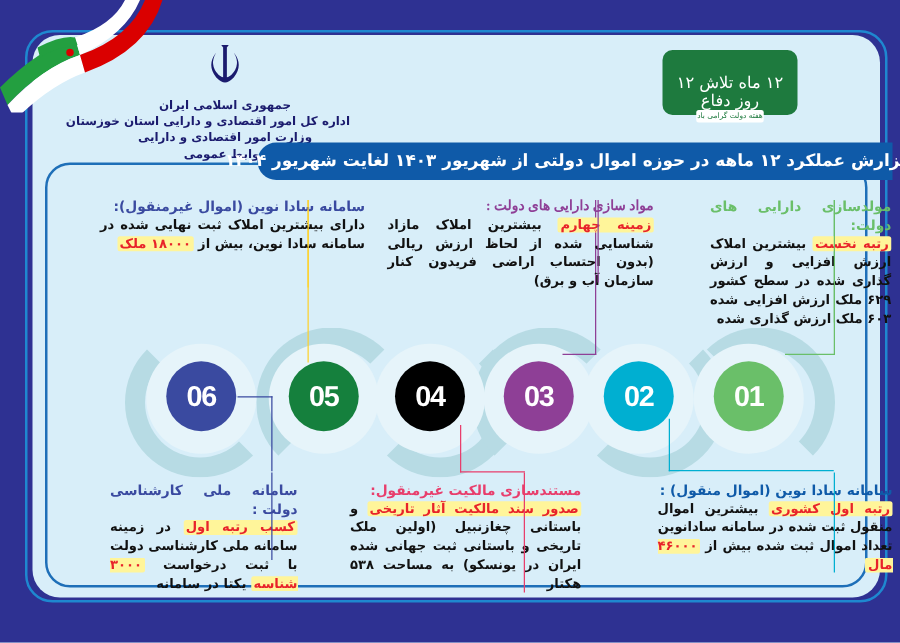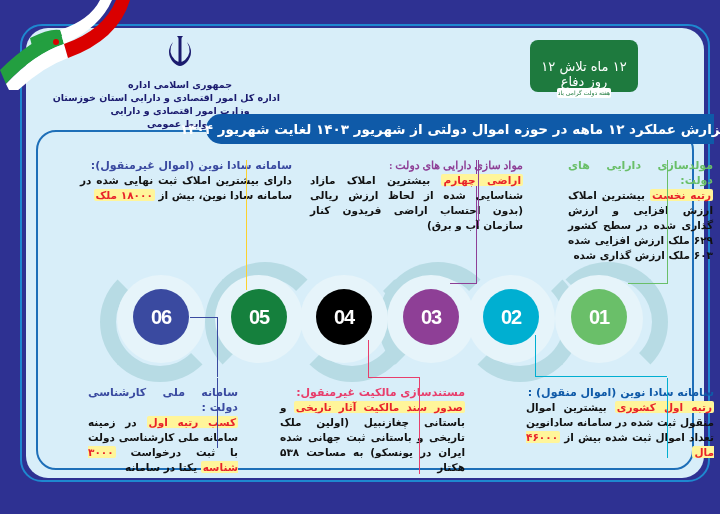--- a/index.html
+++ b/index.html
@@ -65,21 +65,21 @@
   
   .wave {
     position: absolute; border-radius: 50%; border: 16px solid #b7dbe4;
   }
   .ring {
     position: absolute; width: 88px; height: 88px; border-radius: 50%;
     background: #e6f4fa;
   }
   .circle {
     position: absolute; width: 56px; height: 56px; border-radius: 50%;
-    color: #fff; font-size: 20px; font-weight: bold;
+    color: #fff; font-size: 23px; font-weight: bold;
     display: flex; align-items: center; justify-content: center;
     font-family: "Liberation Sans", sans-serif; letter-spacing: -1px;
   }
   .conn { position: absolute; border-style: solid; border-width: 0; }
 </style>
 </head>
 <body>
 
 <div class="outer-frame"></div>
 <div class="inner-panel"></div>
@@ -93,21 +93,21 @@
   <path d="M30 38 Q50 28 60 30 L62 36 Q44 38 32 46 Z" fill="#239f40"></path>
   <circle cx="56" cy="42" r="3" fill="#da0000"></circle>
 </svg>
 
 <div class="org-block">
   <svg class="emblem" viewBox="0 0 34 36">
     <path d="M17 4 L17 30" stroke="#1b1b6e" stroke-width="3"></path>
     <path d="M10 8 Q2 18 10 28 Q14 32 17 32 Q20 32 24 28 Q32 18 24 8 Q30 18 22 26 Q17 30 12 26 Q4 18 10 8 Z" fill="#1b1b6e"></path>
     <path d="M14 2 L20 2 L17 6 Z" fill="#1b1b6e"></path>
   </svg>
-  <div class="org-line">جمهوری اسلامی اداره</div>
+  <div class="org-line">جمهوری اسلامی ایران</div>
   <div class="org-line">اداره کل امور اقتصادی و دارایی استان خوزستان</div>
   <div class="org-line">وزارت امور اقتصادی و دارایی</div>
   <div class="org-line">روابط عمومی</div>
 </div>
 
 <div class="badge">
   <div class="badge-sub">۱۲ ماه تلاش ۱۲ روز دفاع</div>
 </div>
 <div class="badge-strip">هفته دولت گرامی باد</div>
 
@@ -154,21 +154,21 @@
 <div class="conn" style="left:190px;top:317px;width:28px;height:60px;border-color:#3a4aa0;border-top-width:1px;border-right-width:1px;"></div>
 
 <div class="info" style="left:520px;top:158px;width:145px;">
   <div class="heading" style="color:#6abf69;">مولدسازی دارایی های دولت:</div>
   <div><span class="hl">رتبه نخست</span><span> بیشترین املاک ارزش افزایی و ارزش گذاری شده در سطح کشور ۶۲۹ ملک ارزش افزایی شده ۶۰۳ ملک ارزش گذاری شده</span></div>
 </div>
 <div class="bar-line" style="left:667px;top:160px;height:98px;background:#6abf69;width:1px;"></div>
 
 <div class="info" style="left:262px;top:158px;width:213px;">
   <div class="heading" style="color:#8e3f96;font-family:Liberation Serif, serif;">مواد سازی دارایی های دولت :</div>
-  <div><span class="hl">اراضی چهارم</span><span> بیشترین املاک مازاد شناسایی شده از لحاظ ارزش ریالی (بدون احتساب اراضی فریدون کنار سازمان آب و برق)</span></div>
+  <div><span class="hl">زمینه چهارم</span><span> بیشترین املاک مازاد شناسایی شده از لحاظ ارزش ریالی (بدون احتساب اراضی فریدون کنار سازمان آب و برق)</span></div>
 </div>
 <div class="bar-line" style="left:478px;top:160px;height:66px;background:#8e3f96;width:1px;"></div>
 
 <div class="info" style="left:32px;top:158px;width:212px;">
   <div class="heading" style="color:#3a4aa0;">سامانه سادا نوین (اموال غیرمنقول):</div>
   <div><span>دارای بیشترین املاک ثبت نهایی شده در سامانه سادا نوین، بیش از </span><span class="hl">۱۸۰۰۰ ملک</span></div>
 </div>
 <div class="bar-line" style="left:246px;top:160px;height:70px;background:#fdd12e;width:1px;"></div>
 
 <div class="info" style="left:478px;top:385px;width:188px;">

